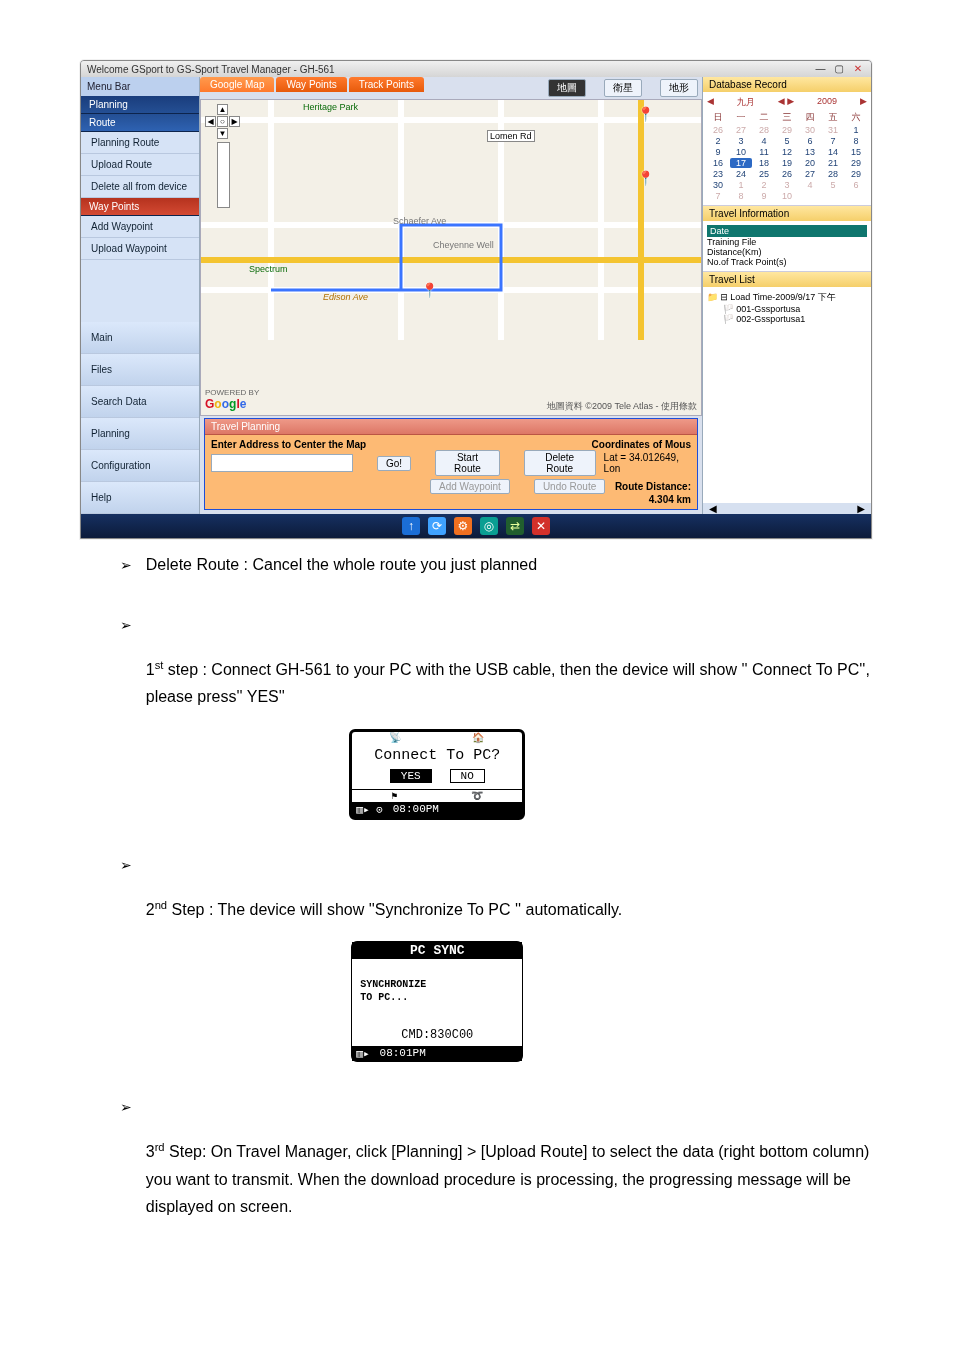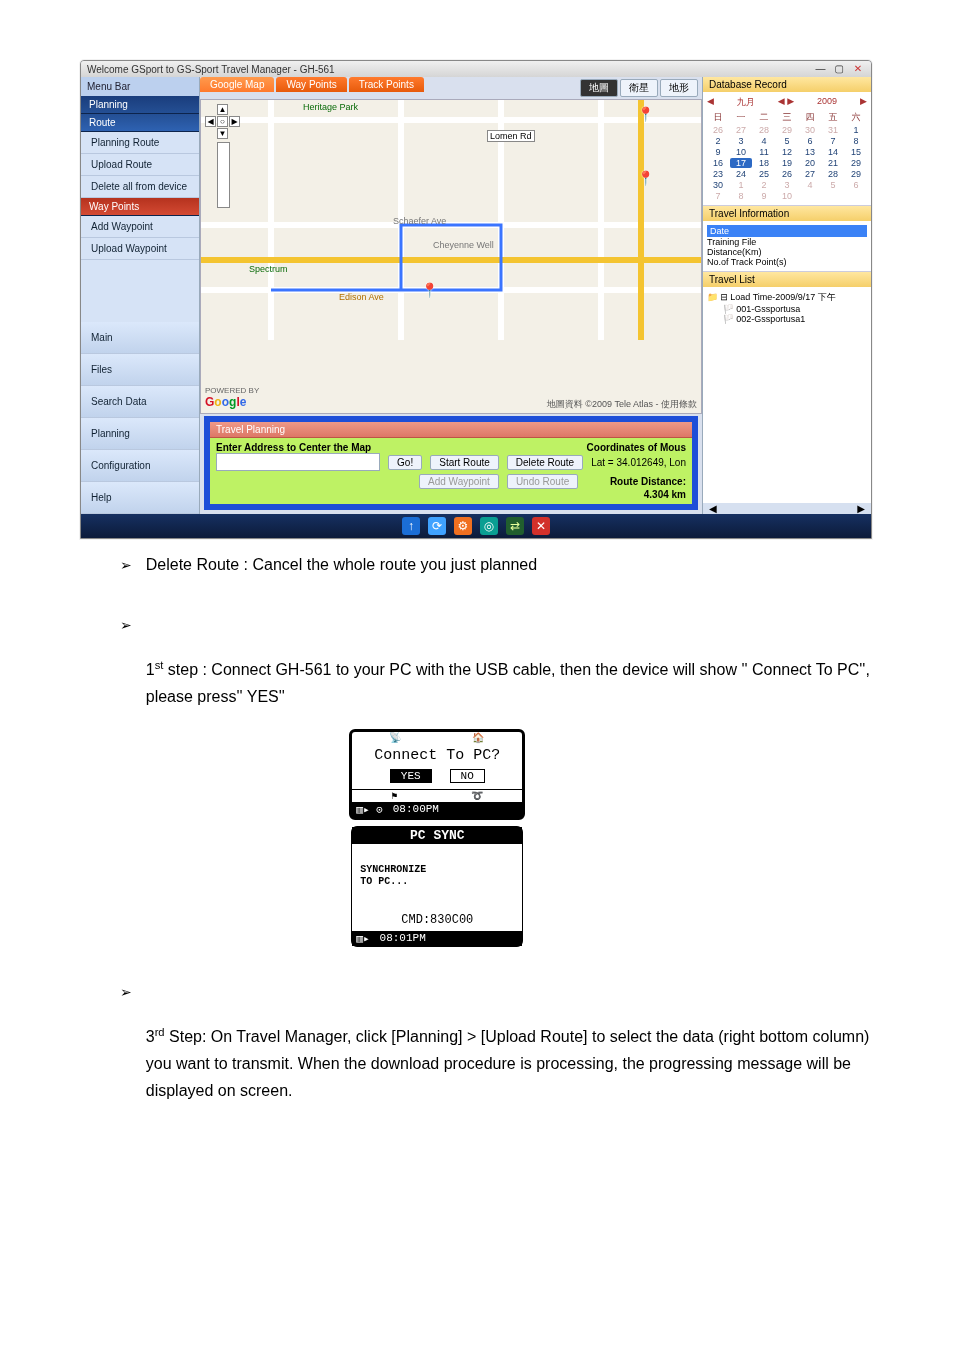--- a/index.html
+++ b/index.html
@@ -59,33 +59,33 @@
   .map-tab {
     background: linear-gradient(#ff7a2d,#e75a0b);
     color:#fff; padding:2px 10px; border-radius:3px 3px 0 0; margin-right:2px;
   }
   .map-tab.active { background: linear-gradient(#ff9a4d,#ff7a2d); }
   .map-canvas {
     flex:1; background:#f3f0e7; position:relative; border:1px solid #aab;
     min-height:228px;
   }
   .planning-bar {
-    background:#bef264; border:6px solid #1d4ed8; margin:2px 4px 4px; padding:4px 6px;
+    background:#fdba74; border:1px solid #1d4ed8; margin:2px 4px 4px; padding:4px 6px;
   }
   .planning-title {
     background: linear-gradient(#e98,#d76);
     color:#fff; font-size:10px; padding:2px 6px; margin:-4px -6px 4px; border-bottom:1px solid #b54;
   }
   .planning-row { display:flex; align-items:center; gap:8px; font-size:10px; }
   .planning-row label { font-weight:bold; }
   .planning-row input[type=text] {
     flex:1; height:16px; border:1px solid #9ab; font-size:10px; padding:0 4px;
   }
   .btn {
-    font-size:10px; padding:1px 8px; border:1px solid #9ab; background:#eef3fb; border-radius:2px;
+    font-size:10px; padding:1px 8px; border:1px solid #9ab; background:#eef3fb; border-radius:2px;margin-left:16px;
   }
   .right-rail {
     width:168px; background:#e6ecf7; border-left:1px solid #9ab;
     display:flex; flex-direction:column;
   }
   .rr-section-title {
     background: linear-gradient(#ffe7a0,#f5cf6a);
     font-size:10px; padding:2px 6px;
   }
   .calendar {
@@ -237,21 +237,21 @@
               <div></div>
                 <div class="cell">▼</div>
                 <div></div>
             </div>
             <div class="slider"></div>
           </div>
           <span class="map-label" style="left:100px;top:2px;color:#0a6b0a;border:none;background:transparent;">Heritage Park</span>
           <span class="map-label" style="left:46px;top:164px;border:none;background:transparent;color:#0a6b0a;">Spectrum</span>
           <span class="map-label" style="left:190px;top:116px;border:none;background:transparent;color:#777;">Schaefer Ave</span>
           <span class="map-label" style="left:230px;top:140px;border:none;background:transparent;color:#777;">Cheyenne Well</span>
-          <span class="map-label" style="left:136px;top:192px;border:none;background:transparent;color:#b07000;">Edison Ave</span>
+          <span class="map-label" style="left:120px;top:192px;border:none;background:transparent;color:#b07000;font-style:italic;">Edison Ave</span>
           <span class="map-label" style="left:286px;top:30px;">Lomen Rd</span>
           <span class="map-marker" style="left:220px;top:182px;">📍</span>
           <span class="map-marker" style="left:436px;top:6px;color:#f7931e;">📍</span>
           <span class="map-marker" style="left:436px;top:70px;color:#7ac943;">📍</span>
           <span class="google-logo">
             <span style="font-size:8px;color:#666;display:block;">POWERED BY</span>
             <b>G</b><b>o</b><b>o</b><b>g</b><b>l</b><b>e</b>
           </span>
           <span style="position:absolute;right:4px;bottom:2px;font-size:9px;color:#555;">地圖資料 ©2009 Tele Atlas - 使用條款</span>
         </div>
@@ -342,21 +342,21 @@
               <div class="cal-day other">5</div>
               <div class="cal-day other">6</div>
               <div class="cal-day other">7</div>
               <div class="cal-day other">8</div>
               <div class="cal-day other">9</div>
               <div class="cal-day other">10</div>
             </div>
         </div>
         <div class="rr-section-title">Travel Information</div>
         <div class="info-panel">
-          <div class="info-row" style="background:#3b82f6;color:#fff;padding:1px 3px;">
+          <div class="info-row" style="background:#0f766e;color:#fff;padding:1px 3px;">
               <span>Date</span>
             </div>
           <div class="info-row">
               <span>Training File</span>
             </div>
           <div class="info-row">
               <span>Distance(Km)</span>
             </div>
           <div class="info-row">
               <span>No.of Track Point(s)</span>
@@ -410,20 +410,25 @@
     <div class="md-top" style="border-top:1px solid #000;margin-top:2px;">
       <span>⚑</span>
       <span>➰</span>
     </div>
     <div class="md-foot">
       <span>▥▸ ⊙</span>
       <span>08:00PM</span>
     </div>
   </div>
 
+  <ul class="numlist">
+    <li>
+        <div class="body" id="step1">2<sup>nd</sup> Step : The device will show ''Synchronize To PC '' automatically.</div>
+      </li>
+  </ul>
 
   <div class="mini-device sync">
     <div class="md-title">PC SYNC</div>
     <div class="md-body">
       <span>SYNCHRONIZE</span><br>
       <span>TO PC...</span>
     </div>
     <div class="md-cmd">CMD:830C00</div>
     <div class="md-foot">
       <span>▥▸</span>

